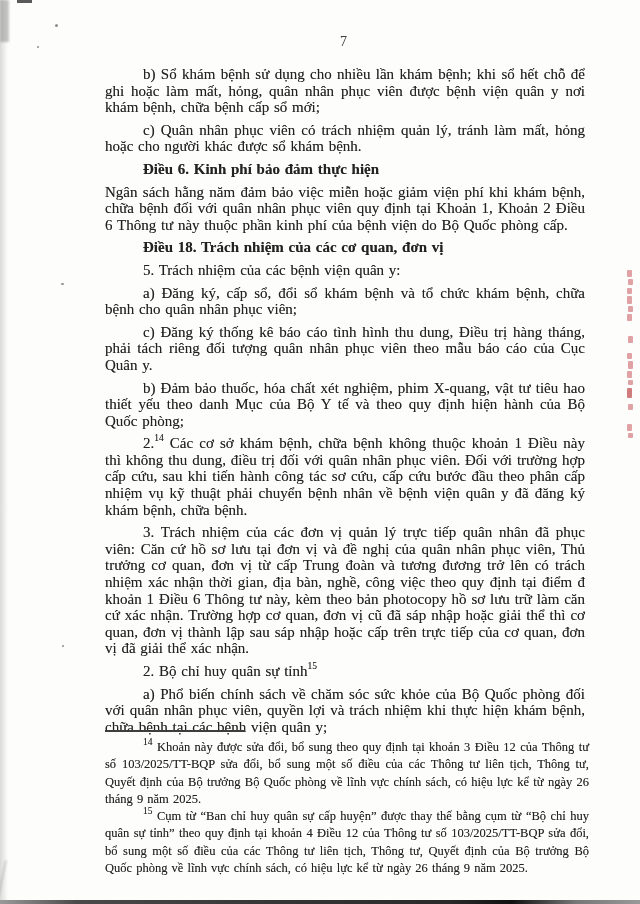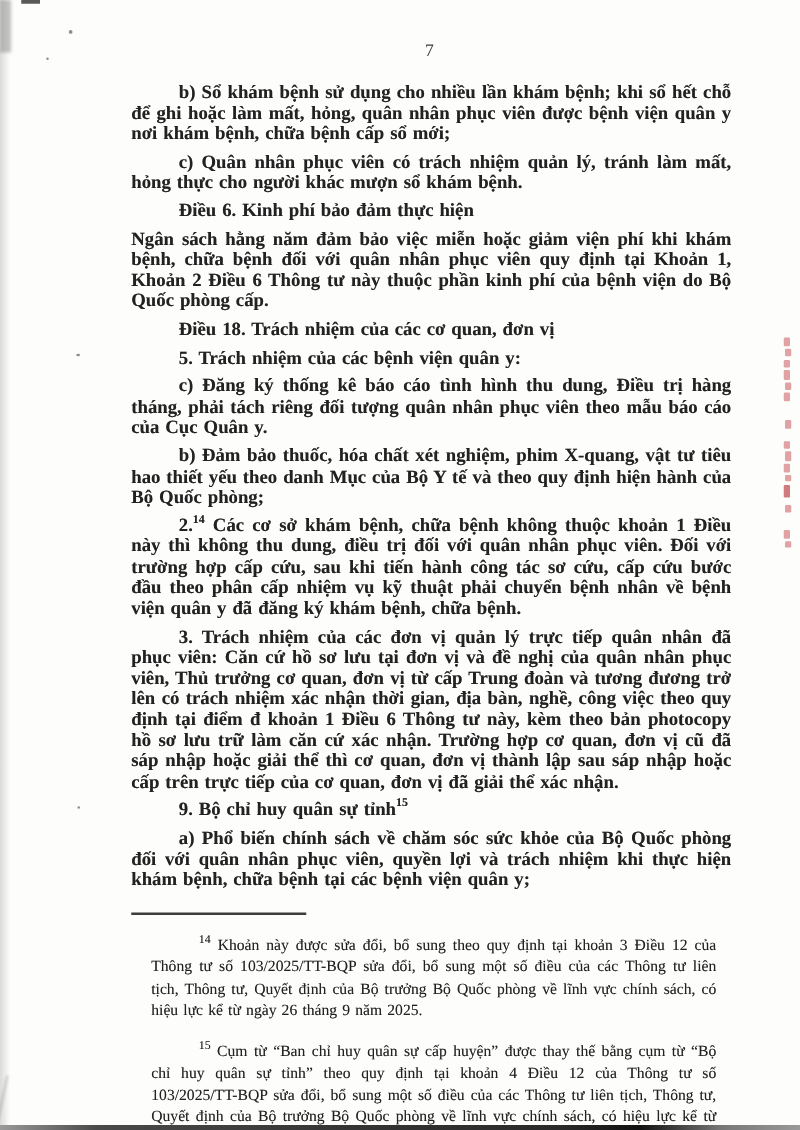--- a/index.html
+++ b/index.html
@@ -30,21 +30,20 @@
     width: 480px;
   }
   .content p {
     margin: 0 0 6px 0;
     font-size: 15px;
     line-height: 16.6px;
     text-align: justify;
     text-indent: 38px;
     word-spacing: 1px;
     text-shadow: 0 0 0.4px rgba(30,30,30,0.45);
-    font-weight: bold;
   }
   .content p.heading {
     font-weight: bold;
   }
   .content p.flush {
     text-indent: 0;
   }
   .content sup, .footnotes sup {
     font-size: 9.5px;
     line-height: 0;
@@ -56,21 +55,21 @@
     left: 105px;
     top: 730px;
     width: 484px;
   }
   .fn-rule {
     width: 140px;
     border-top: 2px solid #3d3d3d;
     margin-bottom: 7px;
   }
   .footnotes p {
-    margin: 16px;
+    margin: 0;
     font-size: 12.5px;
     line-height: 17.3px;
     text-align: justify;
     text-indent: 38px;
     word-spacing: 1px;
     text-shadow: 0 0 0.3px rgba(30,30,30,0.4);
   }
   
   .edge-left {
     position: absolute;
@@ -122,30 +121,31 @@
 </style>
 </head>
 <body>
 
 <div class="page">
 
   <div class="page-number">7</div>
 
   <div class="content">
     <p><span>b) Sổ khám bệnh sử dụng cho nhiều lần khám bệnh; khi sổ hết chỗ để ghi hoặc làm mất, hỏng, quân nhân phục viên được bệnh viện quân y nơi khám bệnh, chữa bệnh cấp sổ mới;</span></p>
-    <p><span>c) Quân nhân phục viên có trách nhiệm quản lý, tránh làm mất, hỏng thực cho người khác mượn sổ khám bệnh.</span></p>
+    <p><span>c) Quân nhân phục viên có trách nhiệm quản lý, tránh làm mất, hỏng hoặc cho người khác được sổ khám bệnh.</span></p>
     <p class="heading"><span>Điều 6. Kinh phí bảo đảm thực hiện</span></p>
     <p class="flush"><span>Ngân sách hằng năm đảm bảo việc miễn hoặc giảm viện phí khi khám bệnh, chữa bệnh đối với quân nhân phục viên quy định tại Khoản 1, Khoản 2 Điều 6 Thông tư này thuộc phần kinh phí của bệnh viện do Bộ Quốc phòng cấp.</span></p>
     <p class="heading"><span>Điều 18. Trách nhiệm của các cơ quan, đơn vị</span></p>
     <p><span>5. Trách nhiệm của các bệnh viện quân y:</span></p>
+    <p><span>a) Đăng ký, cấp sổ, đổi sổ khám bệnh và tổ chức khám bệnh, chữa bệnh cho quân nhân phục viên;</span></p>
     <p><span>c) Đăng ký thống kê báo cáo tình hình thu dung, Điều trị hàng tháng, phải tách riêng đối tượng quân nhân phục viên theo mẫu báo cáo của Cục Quân y.</span></p>
     <p><span>b) Đảm bảo thuốc, hóa chất xét nghiệm, phim X-quang, vật tư tiêu hao thiết yếu theo danh Mục của Bộ Y tế và theo quy định hiện hành của Bộ Quốc phòng;</span></p>
     <p><span>2.</span><sup>14</sup><span> Các cơ sở khám bệnh, chữa bệnh không thuộc khoản 1 Điều này thì không thu dung, điều trị đối với quân nhân phục viên. Đối với trường hợp cấp cứu, sau khi tiến hành công tác sơ cứu, cấp cứu bước đầu theo phân cấp nhiệm vụ kỹ thuật phải chuyển bệnh nhân về bệnh viện quân y đã đăng ký khám bệnh, chữa bệnh.</span></p>
     <p><span>3. Trách nhiệm của các đơn vị quản lý trực tiếp quân nhân đã phục viên: Căn cứ hồ sơ lưu tại đơn vị và đề nghị của quân nhân phục viên, Thủ trưởng cơ quan, đơn vị từ cấp Trung đoàn và tương đương trở lên có trách nhiệm xác nhận thời gian, địa bàn, nghề, công việc theo quy định tại điểm đ khoản 1 Điều 6 Thông tư này, kèm theo bản photocopy hồ sơ lưu trữ làm căn cứ xác nhận. Trường hợp cơ quan, đơn vị cũ đã sáp nhập hoặc giải thể thì cơ quan, đơn vị thành lập sau sáp nhập hoặc cấp trên trực tiếp của cơ quan, đơn vị đã giải thể xác nhận.</span></p>
-    <p><span>9. Bộ chỉ huy quân sự tỉnh</span><sup>15</sup></p>
+    <p><span>2. Bộ chỉ huy quân sự tỉnh</span><sup>15</sup></p>
     <p><span>a) Phổ biến chính sách về chăm sóc sức khỏe của Bộ Quốc phòng đối với quân nhân phục viên, quyền lợi và trách nhiệm khi thực hiện khám bệnh, chữa bệnh tại các bệnh viện quân y;</span></p>
   </div>
 
   <div class="footnotes">
     <div class="fn-rule"></div>
     <p><sup>14</sup><span> Khoản này được sửa đổi, bổ sung theo quy định tại khoản 3 Điều 12 của Thông tư số 103/2025/TT-BQP sửa đổi, bổ sung một số điều của các Thông tư liên tịch, Thông tư, Quyết định của Bộ trưởng Bộ Quốc phòng về lĩnh vực chính sách, có hiệu lực kể từ ngày 26 tháng 9 năm 2025.</span></p>
     <p><sup>15</sup><span> Cụm từ “Ban chỉ huy quân sự cấp huyện” được thay thế bằng cụm từ “Bộ chỉ huy quân sự tỉnh” theo quy định tại khoản 4 Điều 12 của Thông tư số 103/2025/TT-BQP sửa đổi, bổ sung một số điều của các Thông tư liên tịch, Thông tư, Quyết định của Bộ trưởng Bộ Quốc phòng về lĩnh vực chính sách, có hiệu lực kể từ ngày 26 tháng 9 năm 2025.</span></p>
   </div>
 
   <div class="edge-left"></div>

